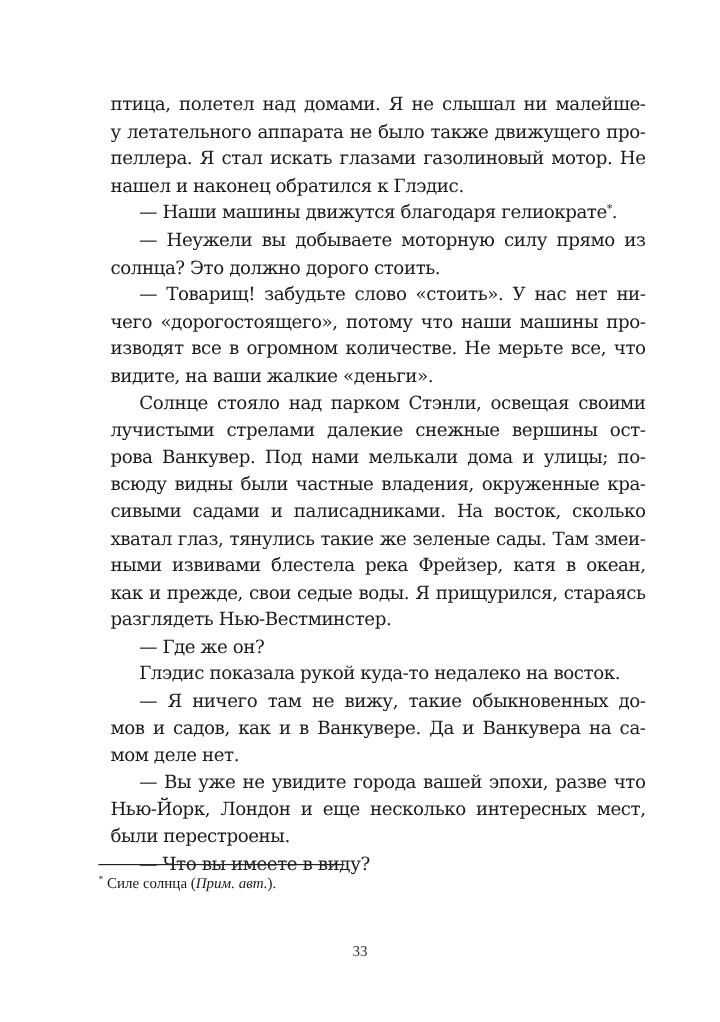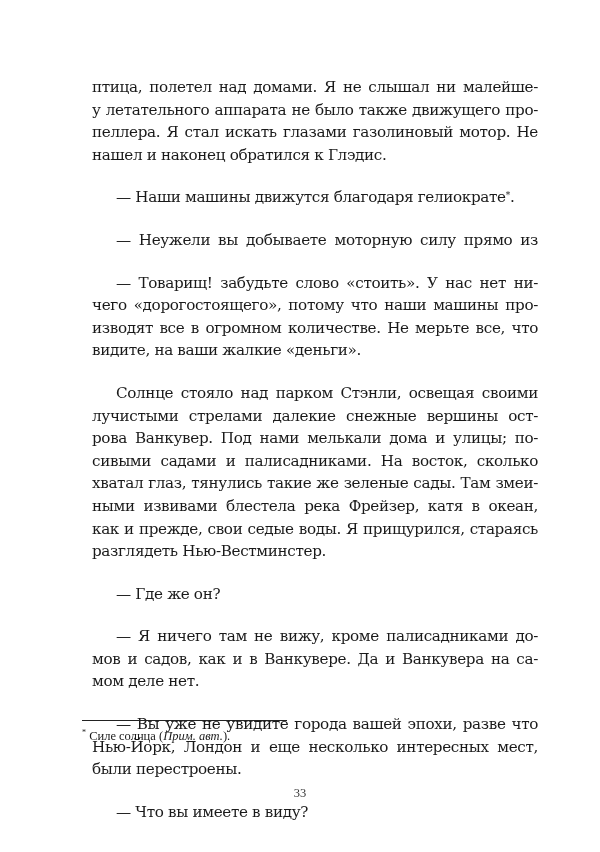--- a/index.html
+++ b/index.html
@@ -29,21 +29,20 @@
       white-space: nowrap;
       text-align: justify;
       text-align-last: justify;
       height: 22.6px;
     }
     .line.last {
       text-align-last: left;
     }
     .line.indent {
       padding-left: 24px;
-      margin-top: 20px;
     }
     .footnote-rule {
       position: absolute;
       left: 82px;
       top: 720px;
       width: 205px;
       height: 0;
       border-top: 1px solid #222;
     }
     .footnote {
@@ -83,34 +82,37 @@
 </head>
 <body>
 
 <div class="text-block" id="text-block">
     <div class="line"><span>птица, полетел над домами. Я не слышал ни малейше-</span></div>
     <div class="line"><span>у летательного аппарата не было также движущего про-</span></div>
     <div class="line"><span>пеллера. Я стал искать глазами газолиновый мотор. Не</span></div>
     <div class="line last"><span>нашел и наконец обратился к Глэдис.</span></div>
     <div class="line indent last"><span>— Наши машины движутся благодаря гелиократе</span><sup class="mark">*</sup><span>.</span></div>
     <div class="line indent"><span>— Неужели вы добываете моторную силу прямо из</span></div>
+    <div class="line last"><span>солнца? Это должно дорого стоить.</span></div>
     <div class="line indent"><span>— Товарищ! забудьте слово «стоить». У нас нет ни-</span></div>
     <div class="line"><span>чего «дорогостоящего», потому что наши машины про-</span></div>
     <div class="line"><span>изводят все в огромном количестве. Не мерьте все, что</span></div>
     <div class="line last"><span>видите, на ваши жалкие «деньги».</span></div>
     <div class="line indent"><span>Солнце стояло над парком Стэнли, освещая своими</span></div>
     <div class="line"><span>лучистыми стрелами далекие снежные вершины ост-</span></div>
     <div class="line"><span>рова Ванкувер. Под нами мелькали дома и улицы; по-</span></div>
+    <div class="line"><span>всюду видны были частные владения, окруженные кра-</span></div>
     <div class="line"><span>сивыми садами и палисадниками. На восток, сколько</span></div>
     <div class="line"><span>хватал глаз, тянулись такие же зеленые сады. Там змеи-</span></div>
     <div class="line"><span>ными извивами блестела река Фрейзер, катя в океан,</span></div>
     <div class="line"><span>как и прежде, свои седые воды. Я прищурился, стараясь</span></div>
     <div class="line last"><span>разглядеть Нью-Вестминстер.</span></div>
     <div class="line indent last"><span>— Где же он?</span></div>
-    <div class="line indent"><span>— Я ничего там не вижу, кроме палисадниками до-</span></div>
+    <div class="line indent last"><span>Глэдис показала рукой куда-то недалеко на восток.</span></div>
+    <div class="line indent"><span>— Я ничего там не вижу, такие обыкновенных до-</span></div>
     <div class="line"><span>мов и садов, как и в Ванкувере. Да и Ванкувера на са-</span></div>
     <div class="line last"><span>мом деле нет.</span></div>
     <div class="line indent"><span>— Вы уже не увидите города вашей эпохи, разве что</span></div>
     <div class="line"><span>Нью-Йорк, Лондон и еще несколько интересных мест,</span></div>
     <div class="line last"><span>были перестроены.</span></div>
     <div class="line indent last"><span>— Что вы имеете в виду?</span></div>
   </div>
 
 <div class="footnote-rule"></div>
 

